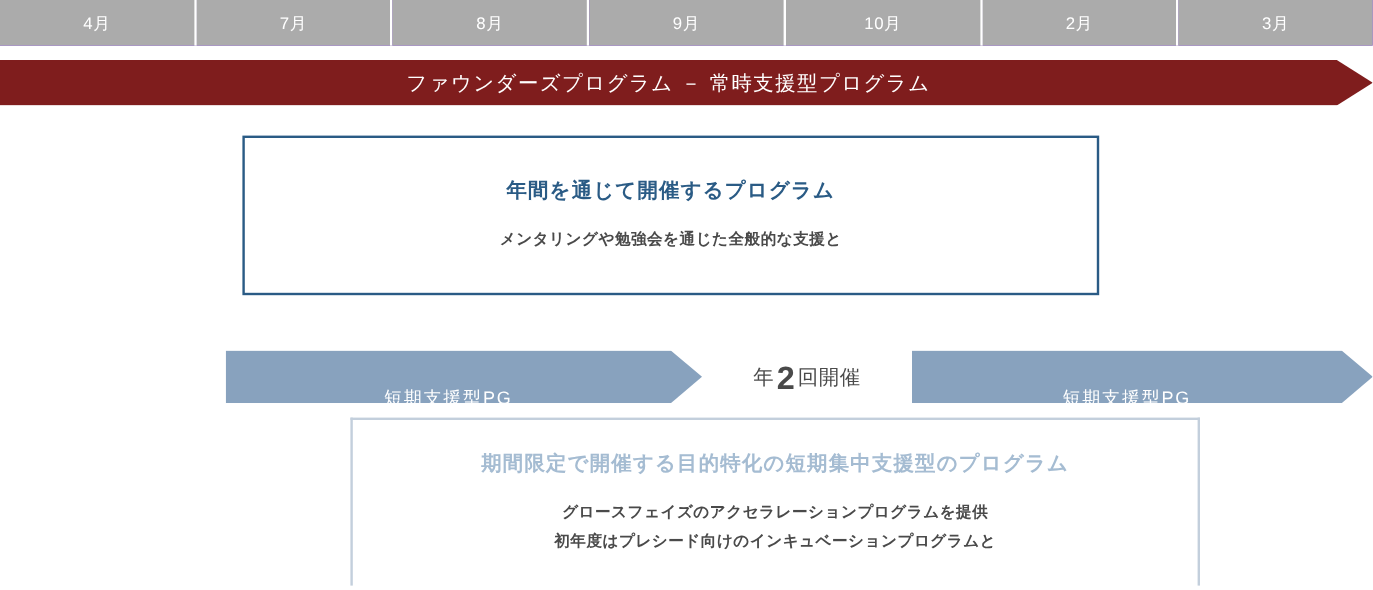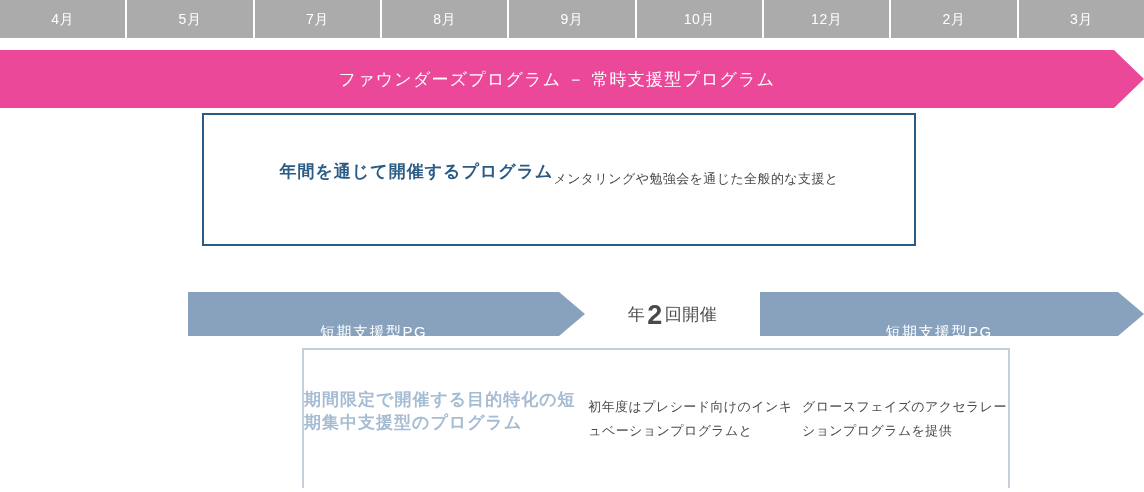--- a/index.html
+++ b/index.html
@@ -39,68 +39,70 @@
     border-right: 2px solid #ffffff;
   }
   .month-cell:last-child { border-right: none; }
 
   
   .banner-arrow {
     position: absolute;
     left: 0;
     top: 50px;
     width: 1144px;
-    height: 58px;
-    background: #ec4899;
+    height: 38px;
+    background: #7f1d1d;
     -webkit-clip-path: polygon(0 0, calc(100% - 30px) 0, 100% 50%, calc(100% - 30px) 100%, 0 100%);
     clip-path: polygon(0 0, calc(100% - 30px) 0, 100% 50%, calc(100% - 30px) 100%, 0 100%);
     display: flex;
     align-items: center;
     justify-content: center;
   }
   .banner-arrow .banner-text {
     color: #ffffff;
     font-size: 17px;
     letter-spacing: 1.2px;
     padding-right: 30px;
   }
 
   
   .desc-box {
     position: absolute;
     background: #ffffff;
     box-sizing: border-box;
     display: flex;
+    flex-direction: column;
     align-items: center;
     justify-content: center;
   }
   .desc-box .desc-title {
     font-size: 17px;
     font-weight: bold;
     letter-spacing: 1px;
     margin-bottom: 17px;
   }
   .desc-box .desc-body-line {
     font-size: 13px;
     color: #4a4a4a;
     line-height: 1.85;
     letter-spacing: 0.4px;
+    font-weight: bold;
   }
 
   #box-annual {
     left: 202px;
     top: 113px;
     width: 714px;
     height: 133px;
     border: 2px solid #2a5b85;
   }
   #box-annual .desc-title { color: #2a5b85; }
 
   #box-shortterm {
-    left: 302px;
+    left: 292px;
     top: 348px;
     width: 708px;
     height: 140px;
     border: 2px solid #c3cfdc;
     border-bottom: none;
   }
   #box-shortterm .desc-title { color: #a5bcd2; }
 
   
   .pg-arrow {
@@ -144,26 +146,24 @@
     padding: 0 2px;
     position: relative;
     top: 1px;
   }
 </style>
 </head>
 <body>
 
 <div class="month-strip">
   <div class="month-cell">4月</div>
-  <div class="month-cell">5月</div>
   <div class="month-cell">7月</div>
   <div class="month-cell">8月</div>
   <div class="month-cell">9月</div>
   <div class="month-cell">10月</div>
-  <div class="month-cell">12月</div>
   <div class="month-cell">2月</div>
   <div class="month-cell">3月</div>
 </div>
 
 <div class="banner-arrow">
   <span class="banner-text">ファウンダーズプログラム － 常時支援型プログラム</span>
 </div>
 
 <div class="desc-box" id="box-annual">
   <div class="desc-title">年間を通じて開催するプログラム</div>
@@ -179,15 +179,15 @@
     <span class="freq-num">2</span>
     <span>回開催</span>
 </div>
 
 <div class="pg-arrow" id="pg-arrow-right">
   <span class="pg-label">短期支援型PG</span>
 </div>
 
 <div class="desc-box" id="box-shortterm">
   <div class="desc-title">期間限定で開催する目的特化の短期集中支援型のプログラム</div>
+  <div class="desc-body-line">グロースフェイズのアクセラレーションプログラムを提供</div>
   <div class="desc-body-line">初年度はプレシード向けのインキュベーションプログラムと</div>
-  <div class="desc-body-line">グロースフェイズのアクセラレーションプログラムを提供</div>
 </div>
 
 </body></html>

